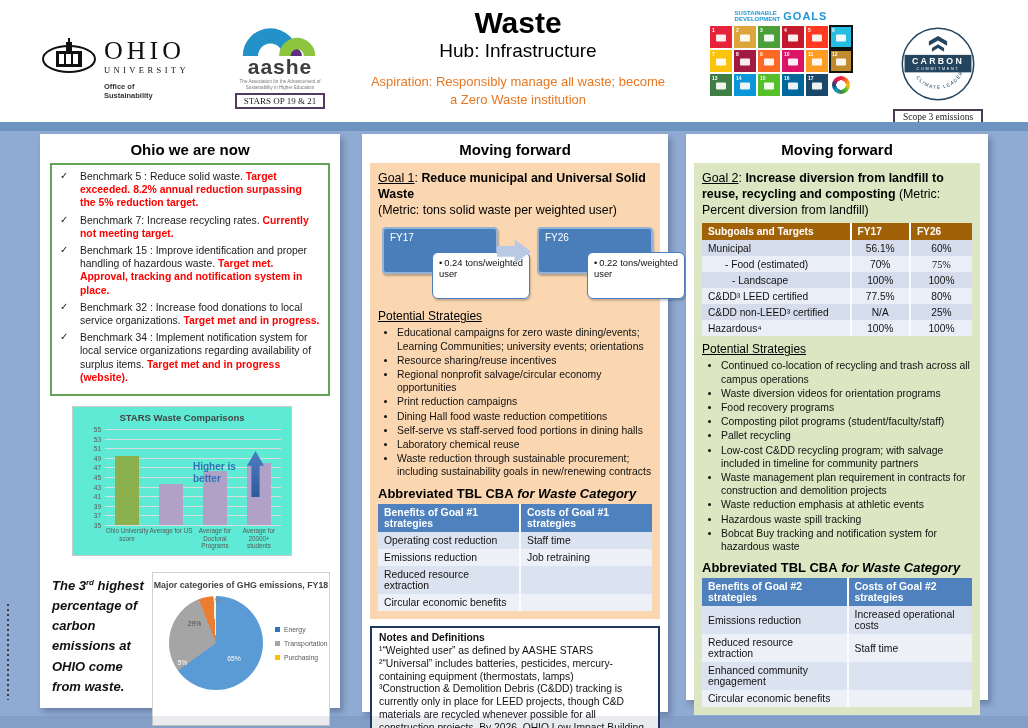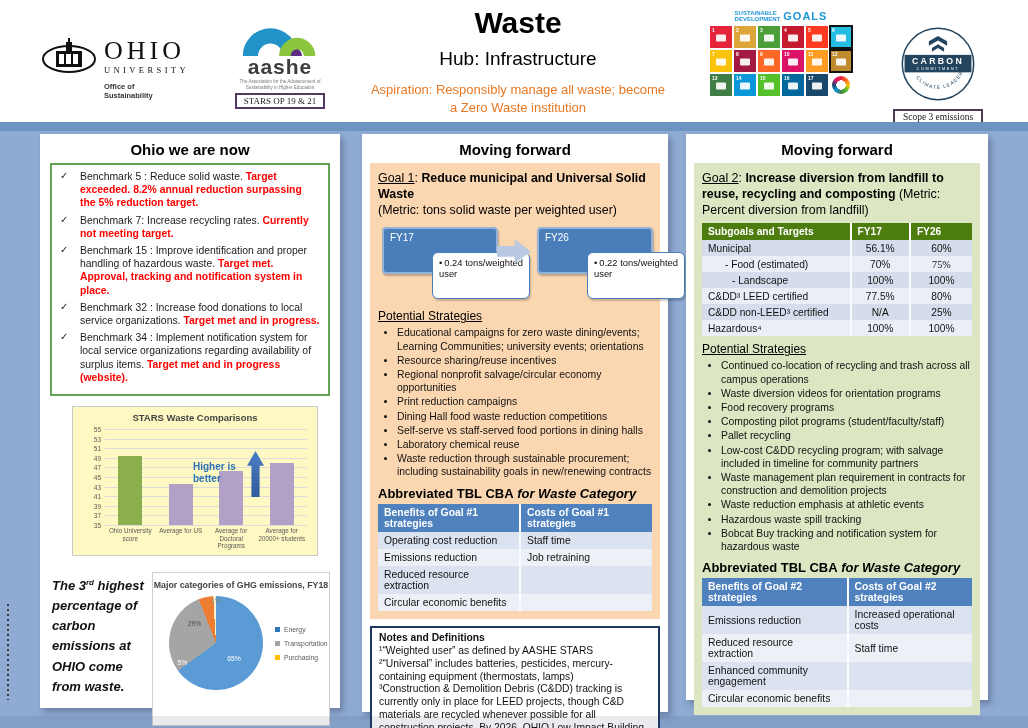--- a/index.html
+++ b/index.html
@@ -12,21 +12,21 @@
   .ohio-text{line-height:1;}
   .ohio-word{font-family:"Liberation Serif",serif;font-size:26px;letter-spacing:4px;color:#111;}
   .ohio-univ{font-family:"Liberation Serif",serif;font-size:8.5px;letter-spacing:3.4px;color:#111;margin-top:2px;}
   .ohio-office{font-size:7.5px;font-weight:bold;color:#333;margin-top:7px;line-height:1.3;}
   .aashe{position:absolute;left:226px;top:10px;width:108px;text-align:center;}
   .aashe-word{font-size:21px;font-weight:bold;color:#3d3d3d;letter-spacing:1px;line-height:1;margin-top:-6px;}
   .aashe-tag{font-size:4.6px;color:#787878;line-height:1.25;margin-top:2px;}
   .stars-box{display:inline-block;border:2px solid #533a5e;padding:1px 7px;margin-top:3px;font-family:"Liberation Serif",serif;font-size:9px;color:#222;background:#fff;}
   .titleblock{position:absolute;left:368px;top:6px;width:300px;text-align:center;}
   .main-title{font-size:30px;font-weight:800;color:#000;}
-  .sub-title{font-size:19px;color:#000;margin-top:8px;}
+  .sub-title{font-size:19px;color:#000;margin-top:0;}
   .aspiration{font-size:13px;color:#e87722;margin-top:11px;line-height:1.35;}
   
   .sdg{position:absolute;left:706px;top:10px;width:150px;}
   .sdg-head{display:flex;align-items:center;justify-content:center;gap:3px;margin-bottom:3px;}
   .sdg-small{font-size:6px;font-weight:bold;color:#1f97d4;line-height:1.05;text-align:left;}
   .sdg-goals{font-size:11px;font-weight:800;color:#1f97d4;letter-spacing:1px;}
   .sdg-grid{display:grid;grid-template-columns:repeat(6,22px);grid-auto-rows:22px;gap:2px;justify-content:center;}
   .sdg-tile{position:relative;color:#fff;font-size:5px;font-weight:bold;padding:1px 0 0 2px;box-sizing:border-box;}
   .sdg-tile::after{content:"";position:absolute;left:50%;top:55%;width:10px;height:7px;transform:translate(-50%,-50%);background:rgba(255,255,255,.92);border-radius:1px;}
   .sdg-tile.hl{outline:2px solid #111;outline-offset:-1px;}
@@ -42,21 +42,21 @@
   .col-left{left:40px;top:134px;width:300px;height:574px;}
   .col-mid{left:362px;top:134px;width:306px;height:578px;}
   .col-right{left:686px;top:134px;width:302px;height:566px;}
   .col h2{margin:7px 0 5px;text-align:center;font-size:15px;color:#000;}
   
   .bench-box{margin:2px 10px 0;border:2px solid #63a356;padding:5px 8px 6px 6px;}
   .bench-box ul{margin:0;padding:0;list-style:none;}
   .bench-box li{position:relative;padding-left:22px;font-size:10.4px;line-height:1.27;margin-bottom:4px;color:#1a1a1a;}
   .bench-box li::before{content:"\2713";position:absolute;left:2px;top:0;font-size:10px;color:#222;}
   .bm-status{color:#fe0000;font-weight:bold;}
-  .chart-panel{position:relative;margin:10px 8px 16px 32px;width:246px;height:150px;border:1px solid #c9c9c9;background:#fef9c3;box-sizing:border-box;}
+  .chart-panel{position:relative;margin:10px 8px 16px 32px;width:220px;height:150px;border:1px solid #c9c9c9;background:#5eead4;box-sizing:border-box;}
   .chart-title{text-align:center;font-size:9.5px;font-weight:600;color:#444;margin-top:5px;}
   .plot{position:relative;height:96px;margin:6px 10px 0 32px;}
   .gridline{position:absolute;left:0;right:0;height:1px;background:#dcdcdc;}
   .ylab{position:absolute;right:100%;margin-right:4px;transform:translateY(-50%);font-size:6.5px;color:#595959;}
   .bars{position:absolute;inset:0;display:flex;align-items:flex-end;}
   .bar-slot{flex:1;display:flex;justify-content:center;align-items:flex-end;height:100%;}
   .bar{width:24px;}
   .bar-cats{display:flex;margin:2px 10px 0 32px;}
   .bar-cat{flex:1;text-align:center;font-size:6.3px;color:#595959;line-height:1.2;}
   .higher-note{position:absolute;left:88px;top:32px;width:52px;font-size:10px;font-weight:bold;color:#2e74b5;line-height:1.15;}
@@ -100,21 +100,21 @@
   .tbl-title{font-size:13px;font-weight:bold;color:#000;margin:7px 0 3px;}
   .tbl-title .it{font-style:italic;}
   table.cba{width:100%;border-collapse:collapse;}
   table.cba th{background:#4e81bd;color:#fff;font-size:10.4px;font-weight:bold;text-align:left;padding:3px 6px;border-left:2px solid #fff;}
   table.cba th:first-child{border-left:none;}
   table.cba td{font-size:10.4px;color:#111;padding:3px 6px;border-left:2px solid rgba(255,255,255,.8);}
   table.cba td:first-child{border-left:none;}
   table.cba tbody tr:nth-child(odd){background:#dce3f0;}
   table.cba tbody tr:nth-child(even){background:#edf0f7;}
   table.sub{width:100%;border-collapse:collapse;margin-top:5px;}
-  table.sub th{background:#4d7c0f;color:#fff;font-size:10.2px;font-weight:bold;text-align:left;padding:3px 6px;border-left:2px solid #fff;}
+  table.sub th{background:#a16207;color:#fff;font-size:10.2px;font-weight:bold;text-align:left;padding:3px 6px;border-left:2px solid #fff;}
   table.sub th:first-child{border-left:none;}
   table.sub td{font-size:10.2px;color:#111;padding:2.5px 6px;border-left:2px solid rgba(255,255,255,.8);}
   table.sub td:first-child{border-left:none;}
   table.sub th:nth-child(1){width:55%;} table.sub th:nth-child(2){width:22%;}
   table.sub td:nth-child(2),table.sub td:nth-child(3){text-align:center;}
   table.sub tbody tr:nth-child(odd){background:#d5dcec;}
   table.sub tbody tr:nth-child(even){background:#eaeef7;}
   .notes-box{margin:7px 8px 0;border:2px solid #1f3864;background:#fff;padding:4px 7px 6px;}
   .notes-title{font-size:11.5px;font-weight:bold;color:#000;margin:0 0 1px;}
   .notes-box p{margin:0;font-size:10.3px;line-height:1.26;color:#111;}

